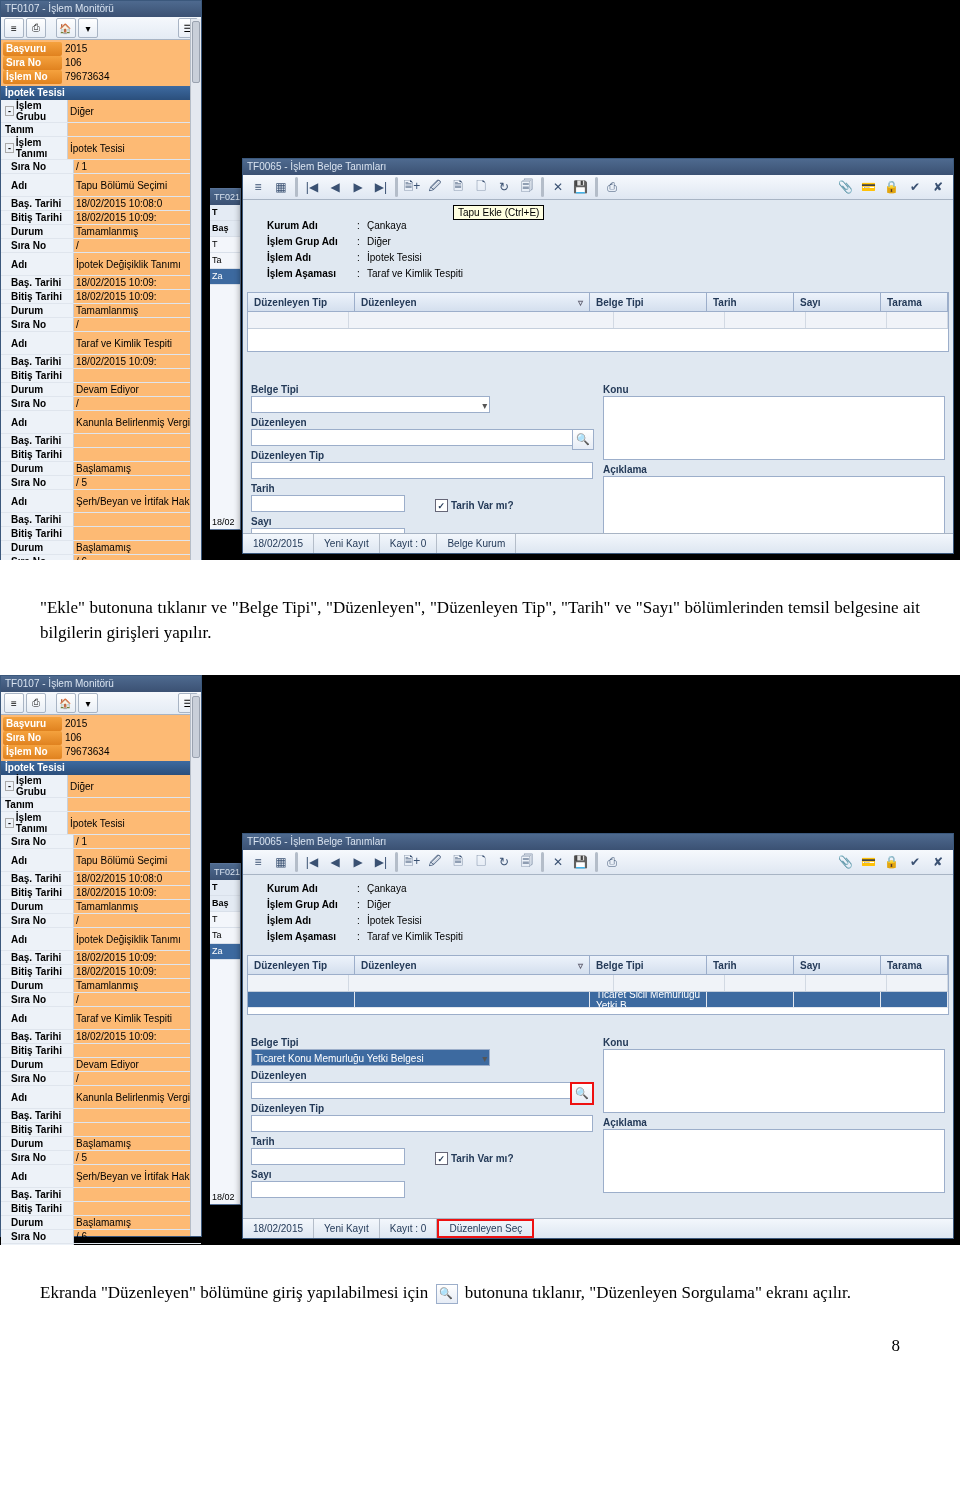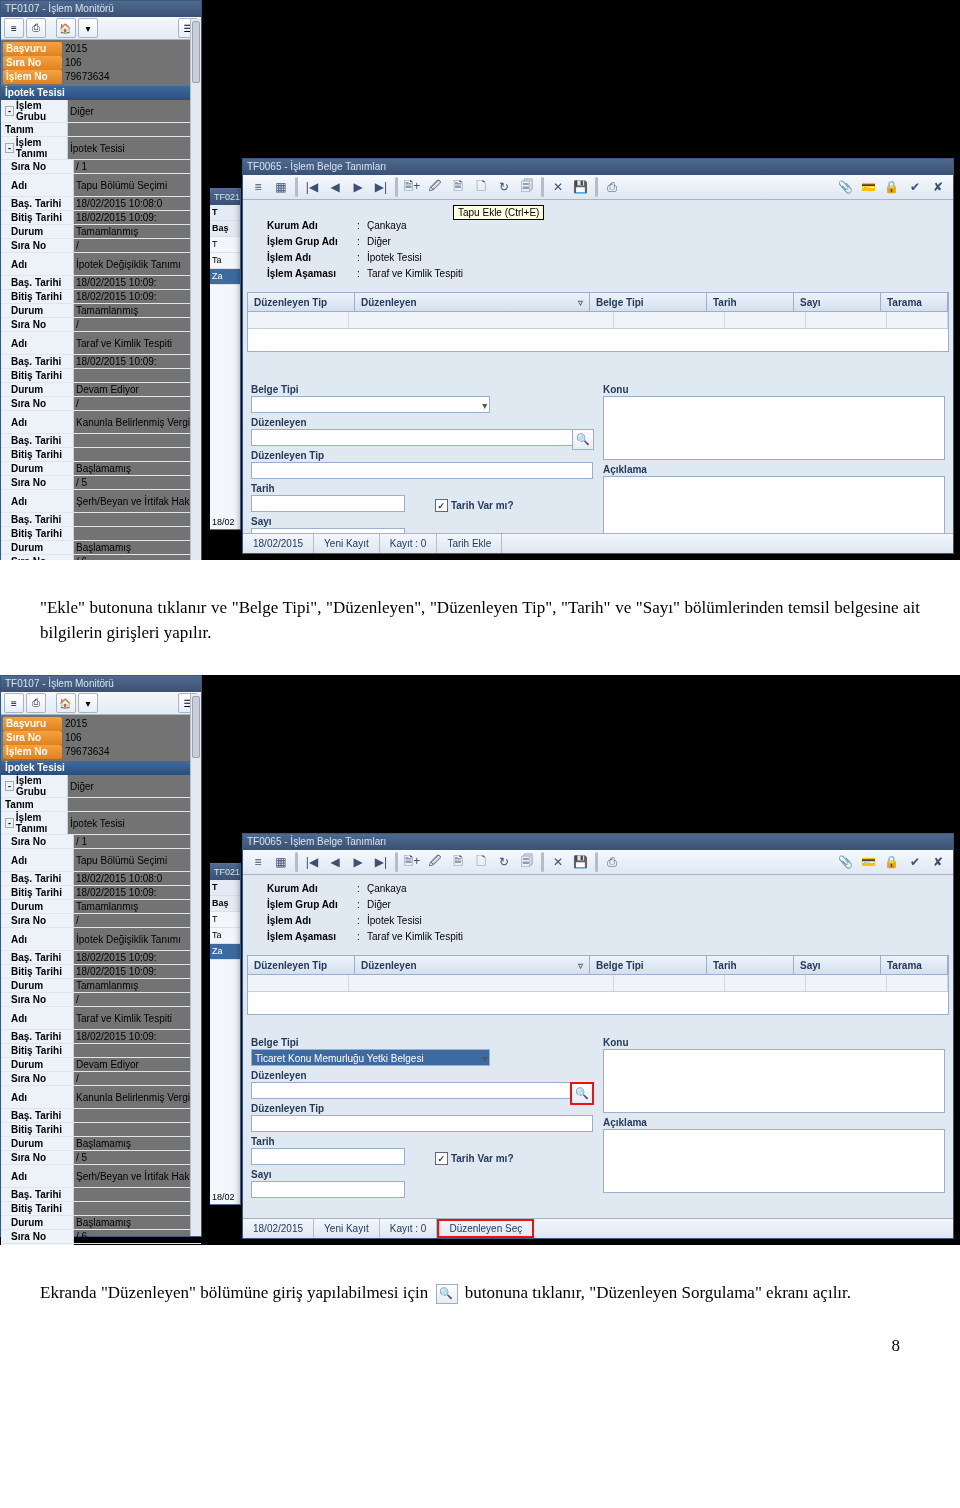--- a/index.html
+++ b/index.html
@@ -22,21 +22,21 @@
   .shot1 { height: 560px; }
   .shot2 { height: 570px; }
 
   
   .win-base {
     position: absolute;
     top: 0;
     left: 0;
     width: 200px;
     height: 560px;
-    background: #737373;
+    background: #fdba74;
     border: 1px solid #3b587c;
     font-size: 10px;
   }
   .titlebar {
     height: 16px;
     background: linear-gradient(#4e6a8f, #3b5173);
     color: #d9e3f0;
     font-size: 10px;
     line-height: 16px;
     padding: 0 4px;
@@ -483,21 +483,21 @@
               <div class="flabel">Açıklama</div>
           <div class="finput tall"></div>
             </div>
       </div>
     </div>
 
     <div class="statusbar">
       <div class="cell">18/02/2015</div>
       <div class="cell">Yeni Kayıt</div>
       <div class="cell">Kayıt : 0</div>
-      <div class="cell">Tarih Ekle</div>
+      <div class="cell">Belge Kurum</div>
     </div>
   </div>
 </div>
 
 <div class="para">"Ekle" butonuna tıklanır ve "Belge Tipi", "Düzenleyen", "Düzenleyen Tip", "Tarih" ve "Sayı" bölümlerinden temsil belgesine ait bilgilerin girişleri yapılır.</div>
 
 <div class="shot-wrap shot2">
 
   <div class="win-base">
     <div class="titlebar">TF0107 - İşlem Monitörü</div>
@@ -727,20 +727,28 @@
         <div class="gh gw-ta">Tarama</div>
       </div>
       <div class="gfilter">
         <div class="gf gw-dt"></div>
             <div class="gf gw-dl"></div>
             <div class="gf gw-bt"></div>
         <div class="gf gw-tr"></div>
             <div class="gf gw-sy"></div>
             <div class="gf gw-ta"></div>
       </div>
+      <div class="gdatarow sel">
+        <div class="gc gw-dt"></div>
+            <div class="gc gw-dl"></div>
+        <div class="gc gw-bt">Ticaret Sicil Memurluğu Yetki B</div>
+        <div class="gc gw-tr"></div>
+            <div class="gc gw-sy"></div>
+            <div class="gc gw-ta"></div>
+      </div>
     </div>
 
     <div style="height:18px"></div>
 
     <div class="form-area">
       <div class="col">
         <div class="fgroup">
               <div class="flabel">Belge Tipi</div>
           <div class="finput dd sel" style="width:70%">Ticaret Konu Memurluğu Yetki Belgesi</div>
             </div>

